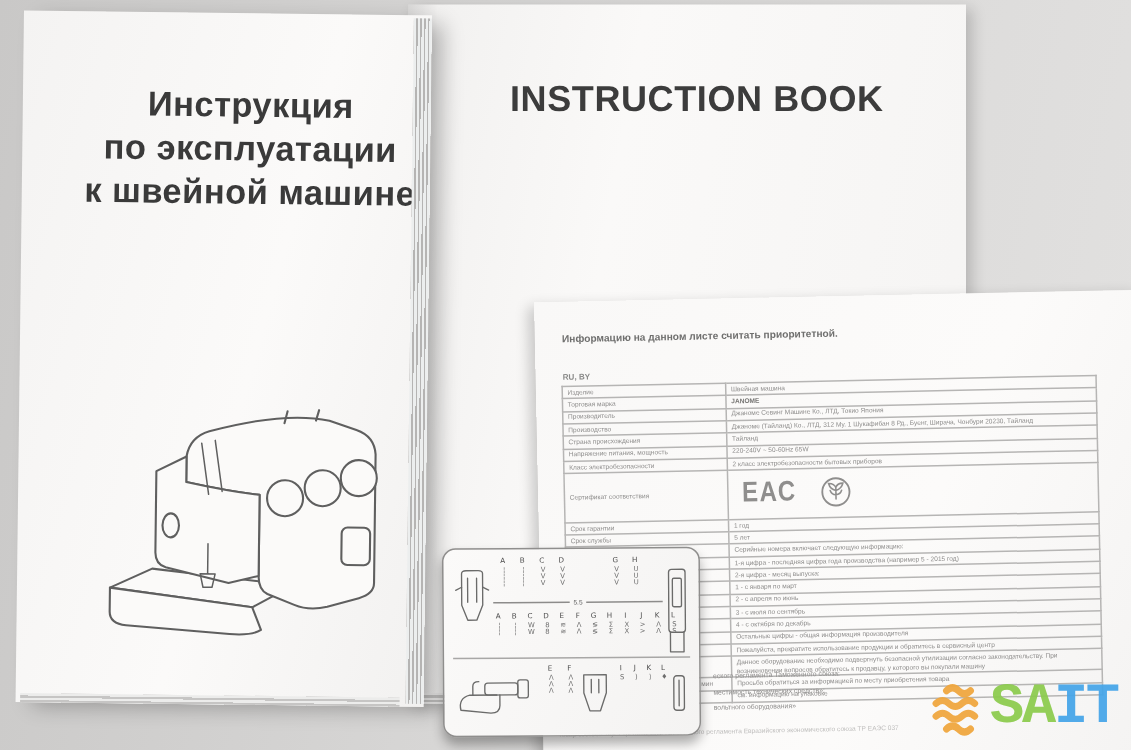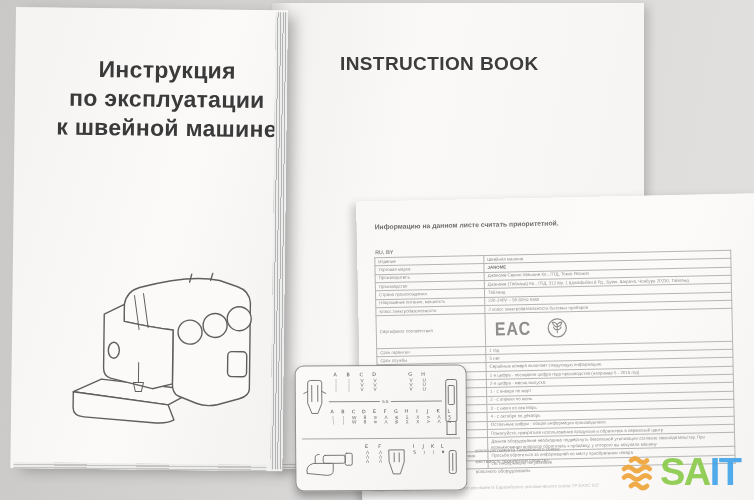--- a/index.html
+++ b/index.html
@@ -20,21 +20,21 @@
     font-size:23px;font-weight:bold;color:#3a3a3a;line-height:1.27;letter-spacing:0.3px;white-space:nowrap;}
   .machine{position:absolute;left:56px;top:260px;width:200px;height:172px;}
   
   .book-en{position:absolute;left:272px;top:3px;width:372px;height:466px;z-index:1;
     background:linear-gradient(100deg,#f1f0ef,#faf9f8 35%,#f5f4f3);
     box-shadow:4px 3px 9px rgba(0,0,0,0.18);}
   .book-en::before{content:"";position:absolute;left:0;top:0;bottom:0;width:20px;
     background:linear-gradient(90deg,rgba(0,0,0,0.10),rgba(0,0,0,0));}
   .book-en::after{content:"";position:absolute;left:4px;width:170px;bottom:0;height:7px;
     background:repeating-linear-gradient(180deg,#efeeed 0 1.6px,#c4c3c2 1.6px 3px);}
-  .en-title{position:absolute;left:68px;top:50px;font-size:19px;font-weight:bold;
+  .en-title{position:absolute;left:68px;top:50px;font-size:24px;font-weight:bold;
     color:#3c3c3c;letter-spacing:0.4px;white-space:nowrap;}
   
   .sheet{position:absolute;left:356px;top:194px;width:404px;height:312px;z-index:3;
     background:linear-gradient(115deg,#f9f8f7,#fcfbfa 60%,#f4f3f2);
     transform:rotate(-1.2deg);transform-origin:90% 0;
     box-shadow:-4px 3px 9px rgba(0,0,0,0.20);}
   .sheet .note{position:absolute;left:18px;top:22px;font-size:6.8px;font-weight:bold;color:#6f6f6e;}
   .sheet .region{position:absolute;left:18px;top:48px;font-size:5.4px;font-weight:bold;color:#8a8a89;}
   .spec-table{position:absolute;left:17px;top:56px;width:357px;border-collapse:collapse;table-layout:fixed;}
   .spec-table td{border:0.5px solid #b6b5b4;font-size:4.4px;color:#8f8e8d;
@@ -72,21 +72,21 @@
   .c-dim::before,.c-dim::after{content:"";flex:1;border-top:0.6px solid #8d8c8b;}
   .c-dim span{margin:0 2px;}
   .c-foot1{position:absolute;left:7px;top:13px;width:24px;height:38px;}
   .c-foot2{position:absolute;left:7px;top:80px;width:52px;height:34px;}
   .c-foot3{position:absolute;left:90px;top:82px;width:21px;height:30px;}
   .c-tallfoot{position:absolute;right:6px;top:12px;width:17px;height:60px;}
   .c-rect{position:absolute;right:9px;top:84px;width:9px;height:25px;}
   
   .wm{position:absolute;left:619px;top:452px;z-index:5;display:flex;align-items:center;opacity:0.93;}
   .wm-icon{width:40px;height:40px;margin-right:1px;}
-  .wm-text{font-size:38px;font-weight:bold;letter-spacing:-1.5px;line-height:40px;}
+  .wm-text{font-size:38px;font-weight:bold;letter-spacing:-1.5px;line-height:40px;font-family:Liberation Mono, monospace;}
   .wm-g{color:#8ccb4d;}
   .wm-b{color:#45a5e9;}
   .lineart{fill:#fbfaf9;stroke:#5f5f5f;stroke-width:1.4;stroke-linejoin:round;stroke-linecap:round;}
   .thin{fill:none;stroke:#6b6b6a;stroke-width:0.9;stroke-linejoin:round;stroke-linecap:round;}
 </style>
 </head>
 <body>
 
 <div class="photo">
 

